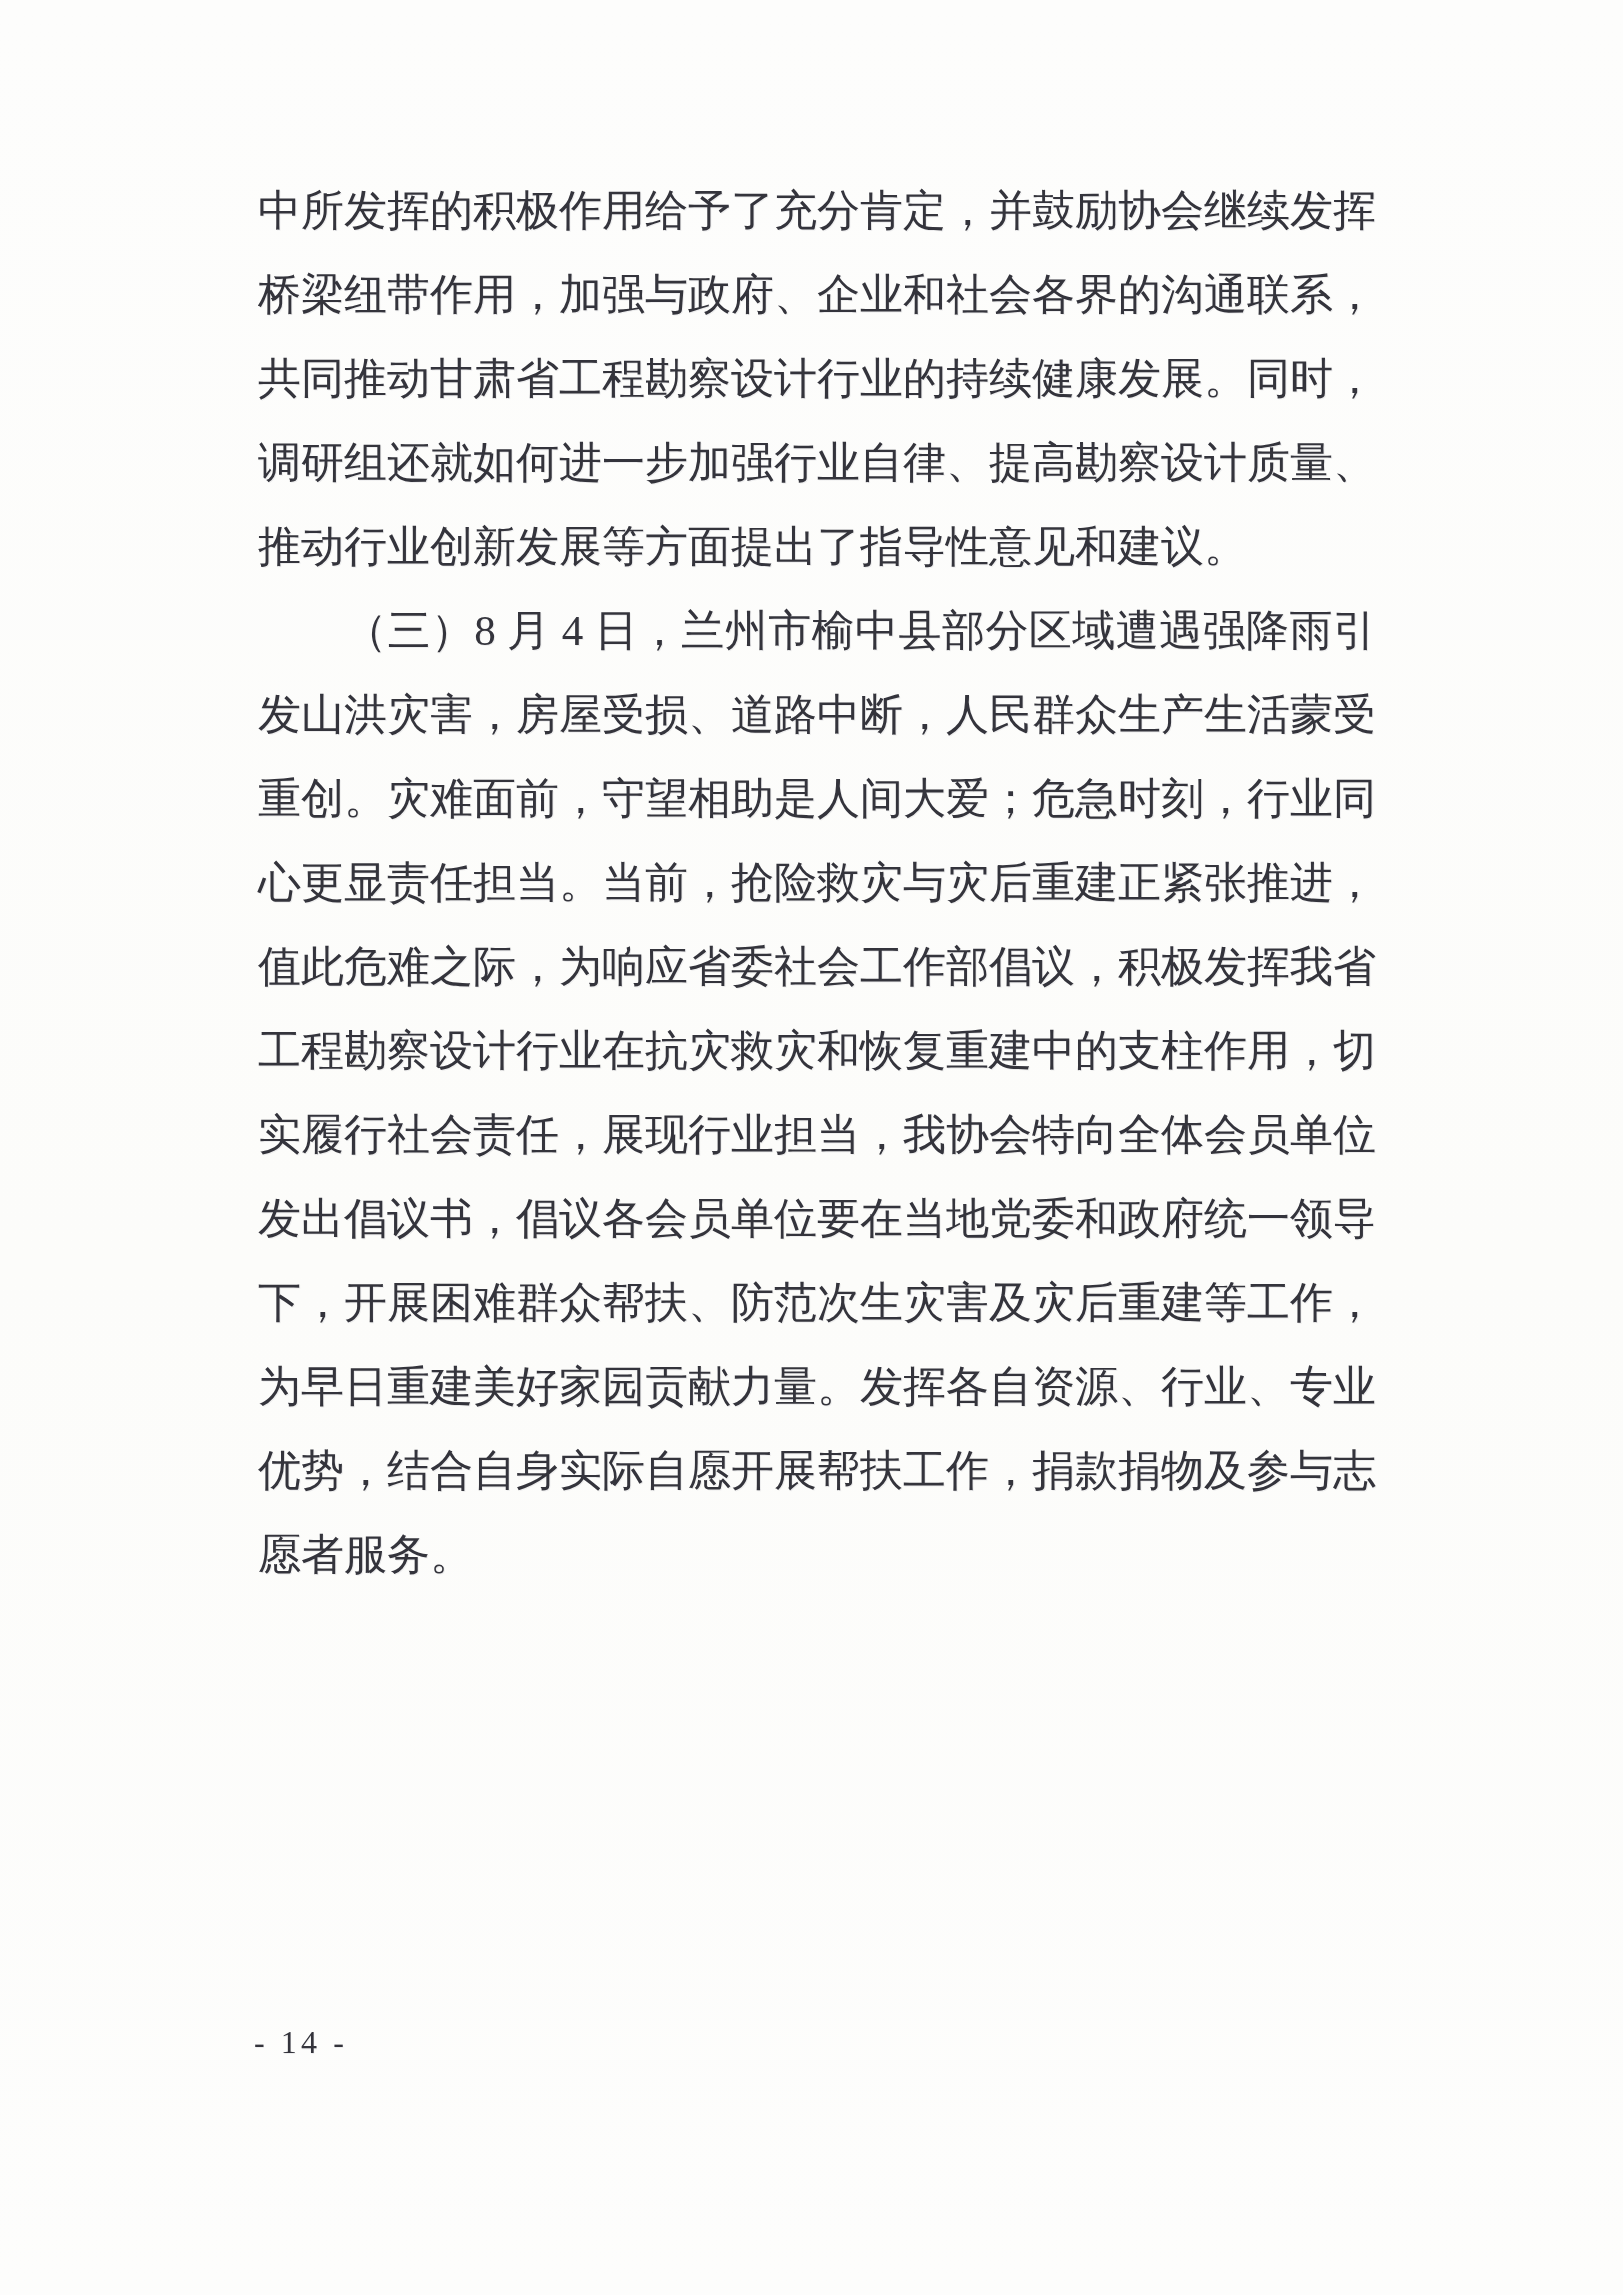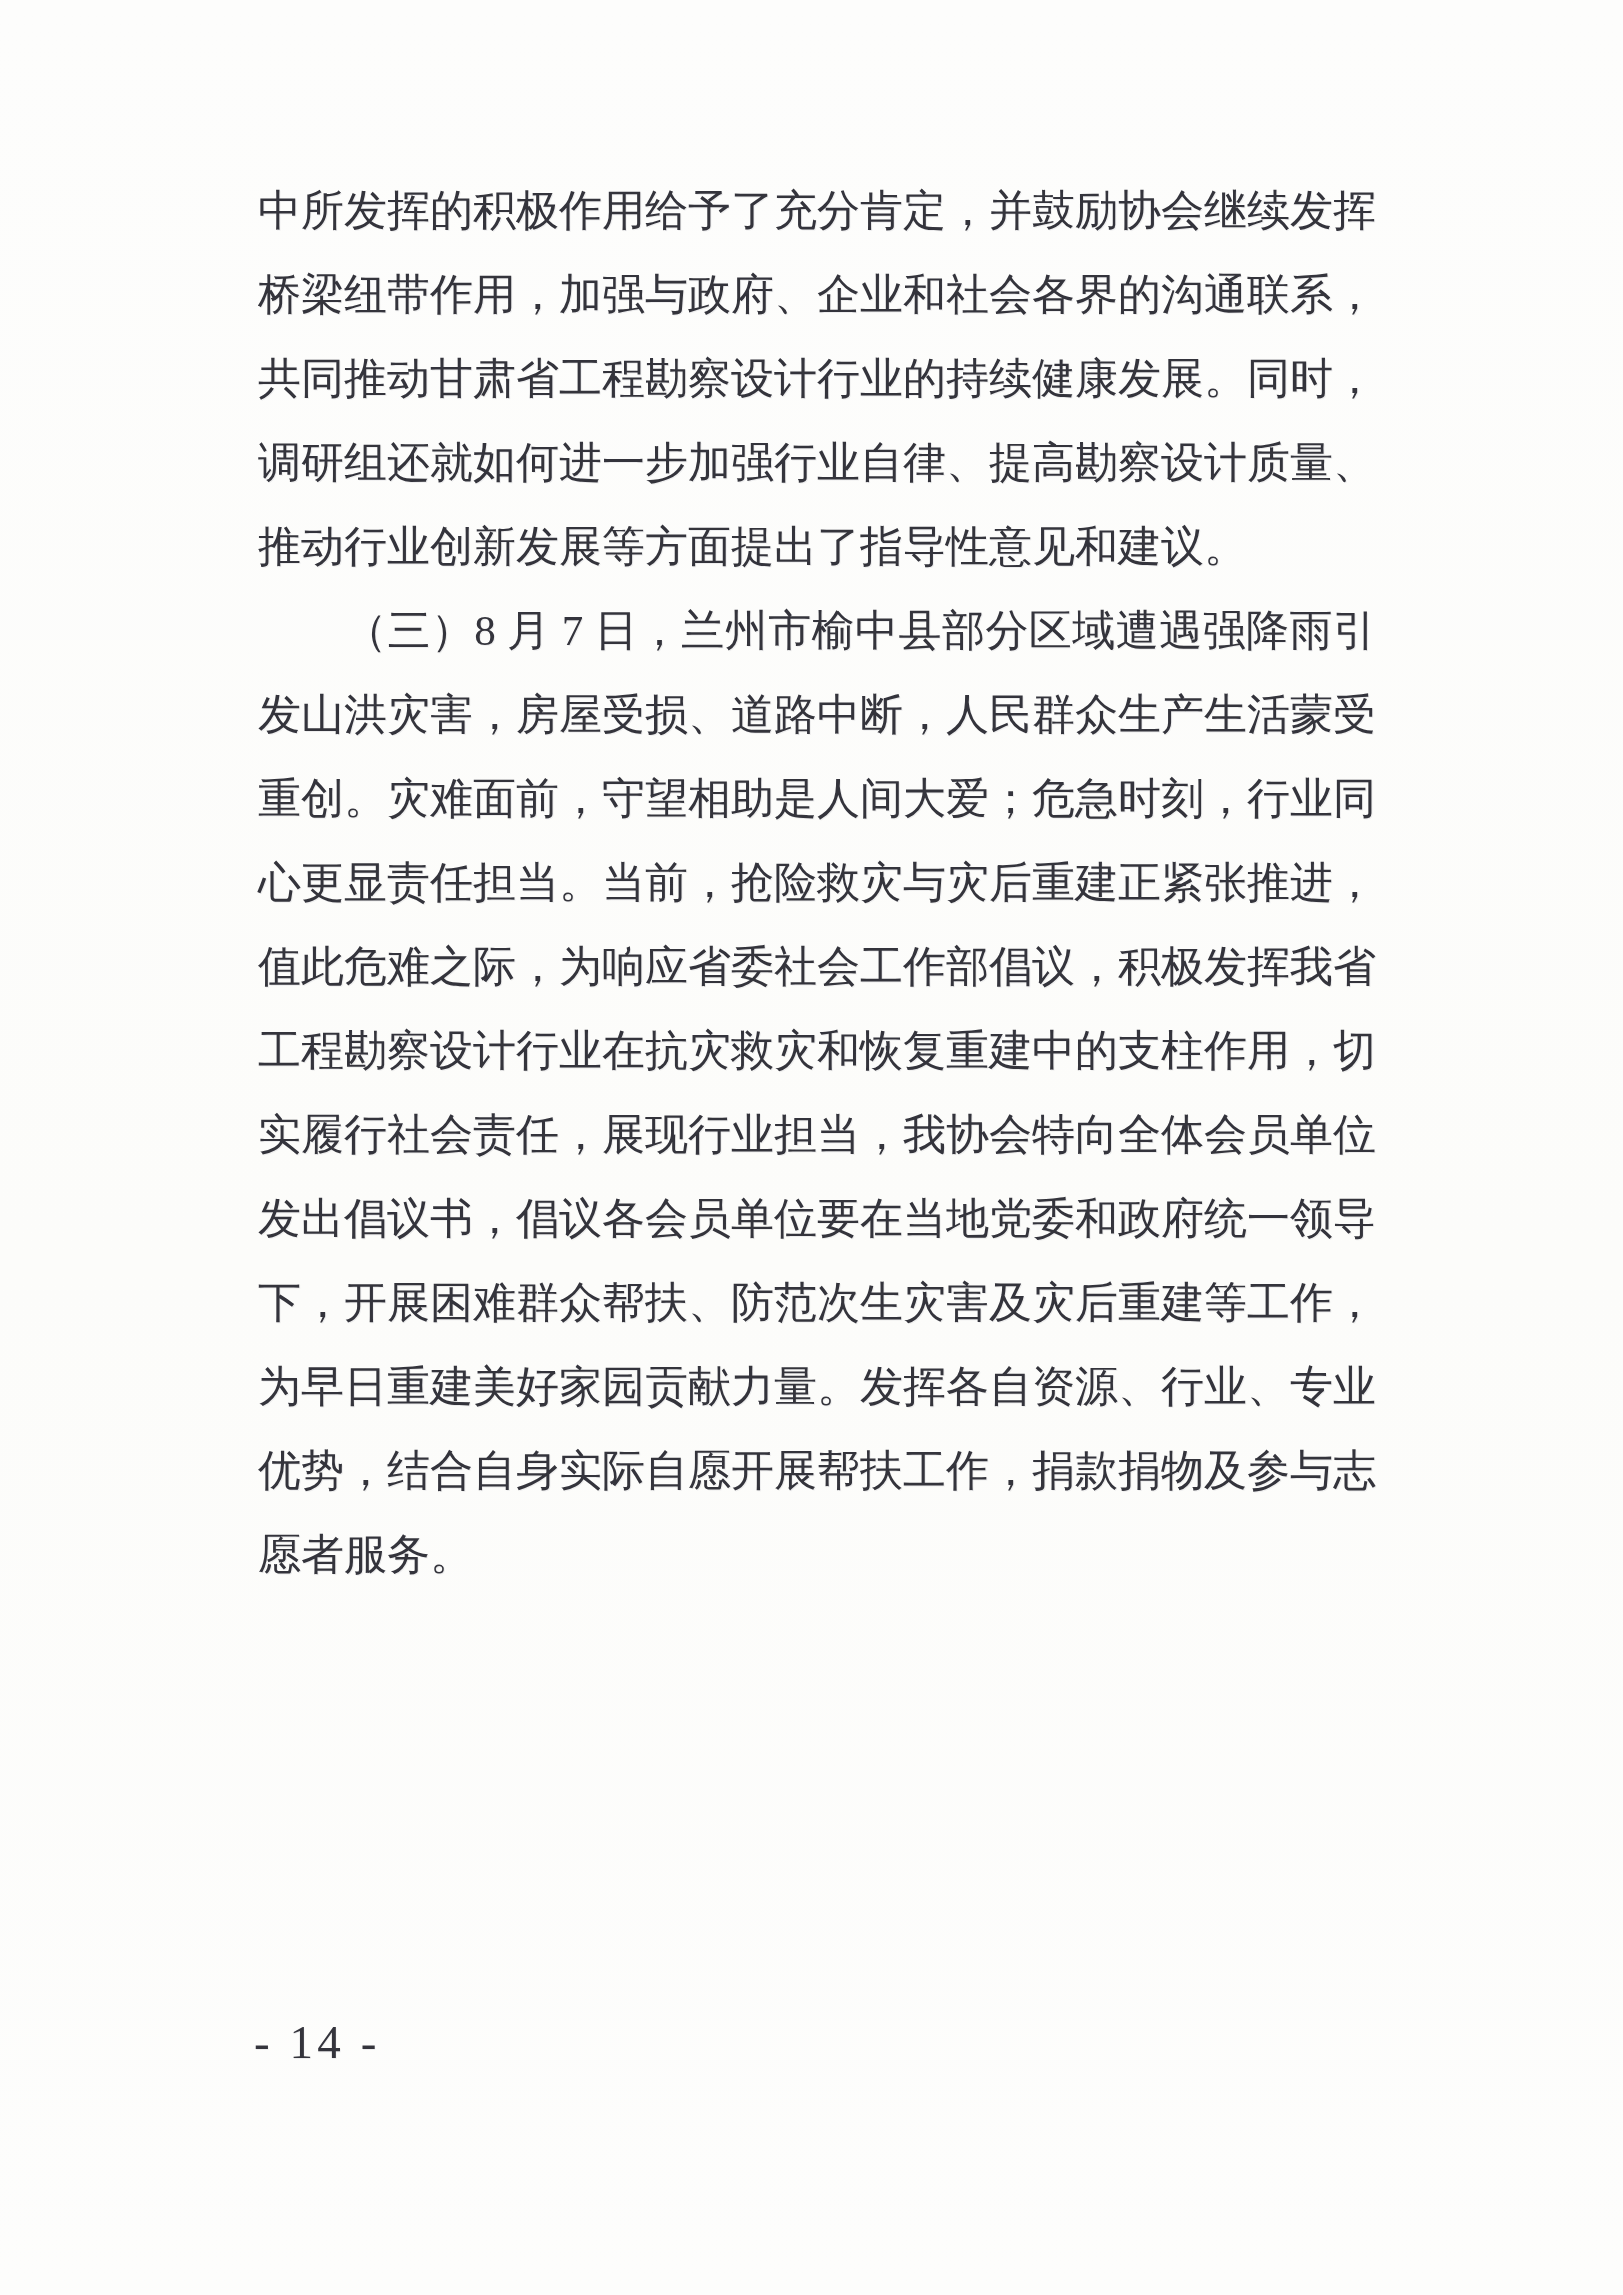--- a/index.html
+++ b/index.html
@@ -42,34 +42,34 @@
 
   .para.no-indent {
     text-indent: 0;
   }
 
   
   .page-number {
     position: absolute;
     left: 254px;
     top: 2018px;
-    font-size: 47px;
+    font-size: 32px;
     line-height: 49px;
     color: #34343c;
     letter-spacing: 4.1px;
     text-shadow: 0.5px 0.5px 0 rgba(110, 110, 130, 0.10);
     white-space: pre;
   }
 </style>
 </head>
 <body>
 
 <div class="page">
 
   <div class="body-text">
     <p class="para no-indent">中所发挥的积极作用给予了充分肯定，并鼓励协会继续发挥桥梁纽带作用，加强与政府、企业和社会各界的沟通联系，共同推动甘肃省工程勘察设计行业的持续健康发展。同时，调研组还就如何进一步加强行业自律、提高勘察设计质量、推动行业创新发展等方面提出了指导性意见和建议。</p>
-    <p class="para">（三）8 月 7 日，兰州市榆中县部分区域遭遇强降雨引发山洪灾害，房屋受损、道路中断，人民群众生产生活蒙受重创。灾难面前，守望相助是人间大爱；危急时刻，行业同心更显责任担当。当前，抢险救灾与灾后重建正紧张推进，值此危难之际，为响应省委社会工作部倡议，积极发挥我省工程勘察设计行业在抗灾救灾和恢复重建中的支柱作用，切实履行社会责任，展现行业担当，我协会特向全体会员单位发出倡议书，倡议各会员单位要在当地党委和政府统一领导下，开展困难群众帮扶、防范次生灾害及灾后重建等工作，为早日重建美好家园贡献力量。发挥各自资源、行业、专业优势，结合自身实际自愿开展帮扶工作，捐款捐物及参与志愿者服务。</p>
+    <p class="para">（三）8 月 4 日，兰州市榆中县部分区域遭遇强降雨引发山洪灾害，房屋受损、道路中断，人民群众生产生活蒙受重创。灾难面前，守望相助是人间大爱；危急时刻，行业同心更显责任担当。当前，抢险救灾与灾后重建正紧张推进，值此危难之际，为响应省委社会工作部倡议，积极发挥我省工程勘察设计行业在抗灾救灾和恢复重建中的支柱作用，切实履行社会责任，展现行业担当，我协会特向全体会员单位发出倡议书，倡议各会员单位要在当地党委和政府统一领导下，开展困难群众帮扶、防范次生灾害及灾后重建等工作，为早日重建美好家园贡献力量。发挥各自资源、行业、专业优势，结合自身实际自愿开展帮扶工作，捐款捐物及参与志愿者服务。</p>
   </div>
 
   <div class="page-number">- 14 -</div>
 
 </div>
 
 
 </body></html>

